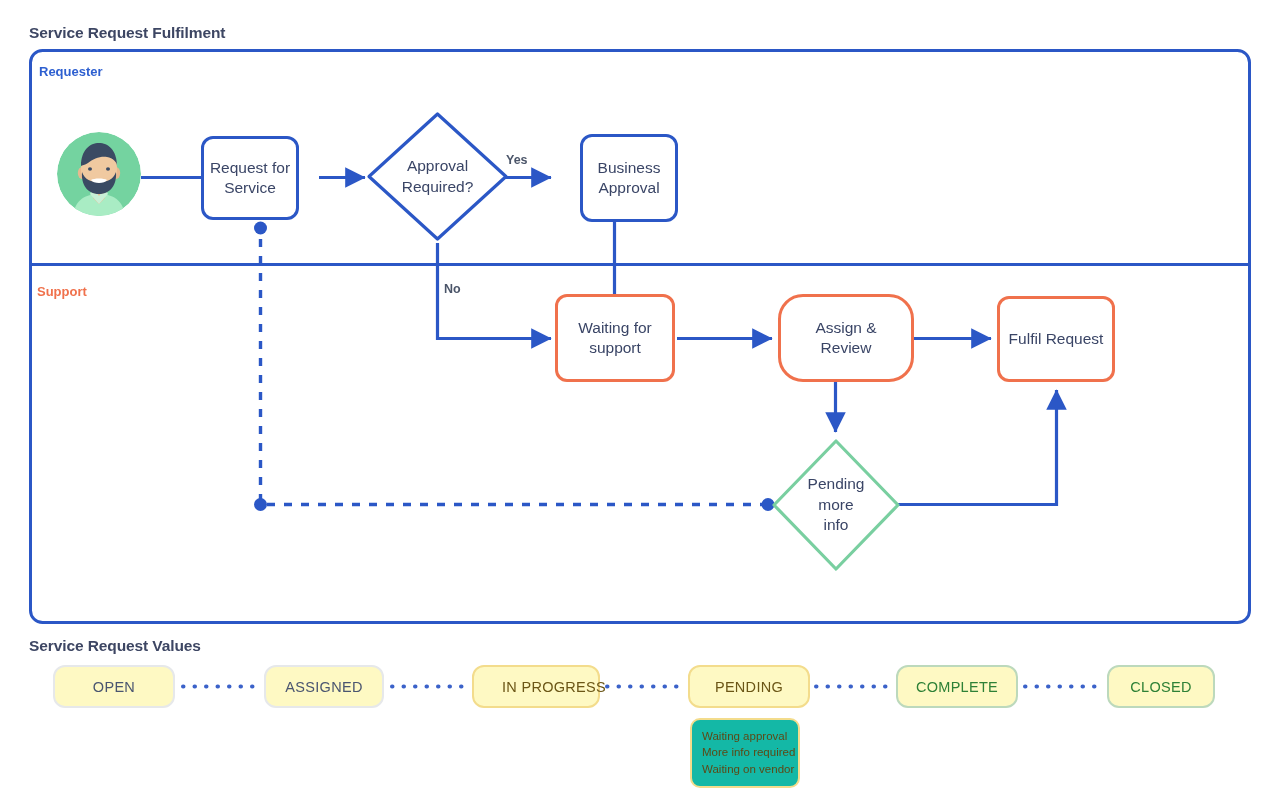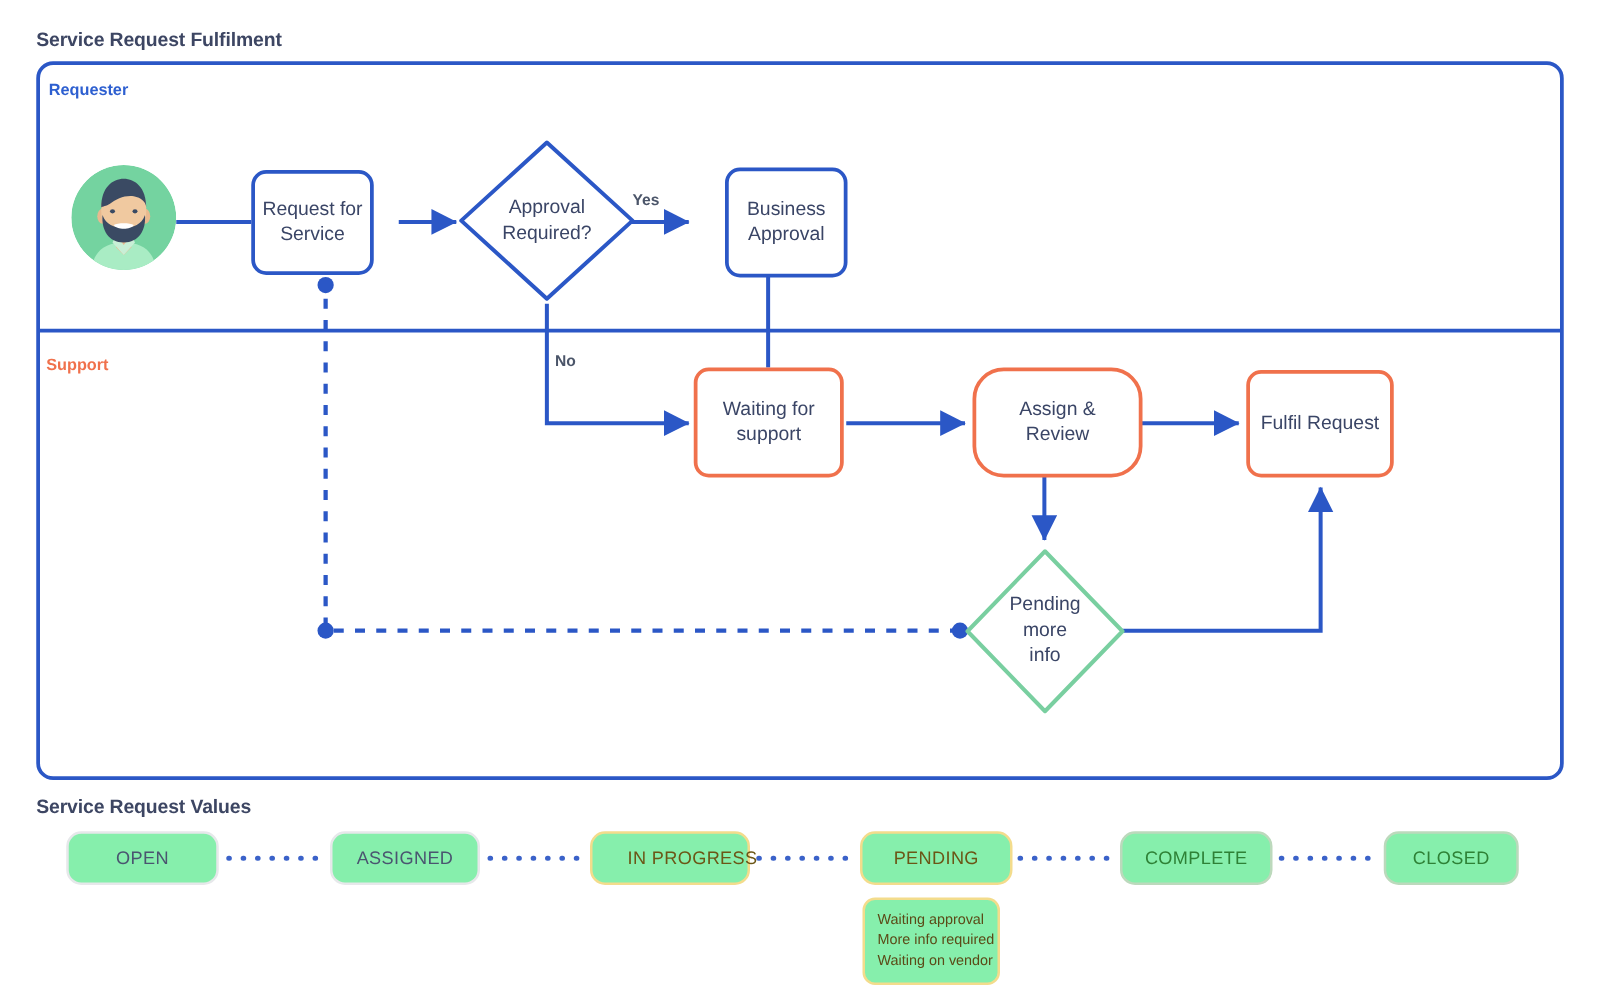--- a/index.html
+++ b/index.html
@@ -91,39 +91,39 @@
     left: 57px; top: 132px;
     width: 84px; height: 84px;
     border-radius: 50%;
     overflow: hidden;
   }
 
   
   .pill {
     position: absolute;
     box-sizing: border-box;
-    background: #86efac;
+    background: #fef9c3;
     border-radius: 12px;
     border: 2px solid #e6e8ea;
     display: flex;
     align-items: center;
     justify-content: center;
     font-size: 14.5px;
     color: #4a5570;
     letter-spacing: 0.3px;
     white-space: nowrap;
     height: 43px;
   }
   .pill.yellow { border-color: #f3dc8c; color: #6b5616; }
   .pill.green  { border-color: #bcd9bc; color: #2e8136; }
 
   #pending-sub {
     position: absolute;
     box-sizing: border-box;
-    background: #86efac;
+    background: #14b8a6;
     border: 2px solid #f3dc8c;
     border-radius: 10px;
     padding: 8px 10px 9px 10px;
     color: #5b4a17;
     font-size: 11.5px;
     line-height: 1.42;
   }
   #pending-sub div { white-space: nowrap; }
 </style>
 </head>

